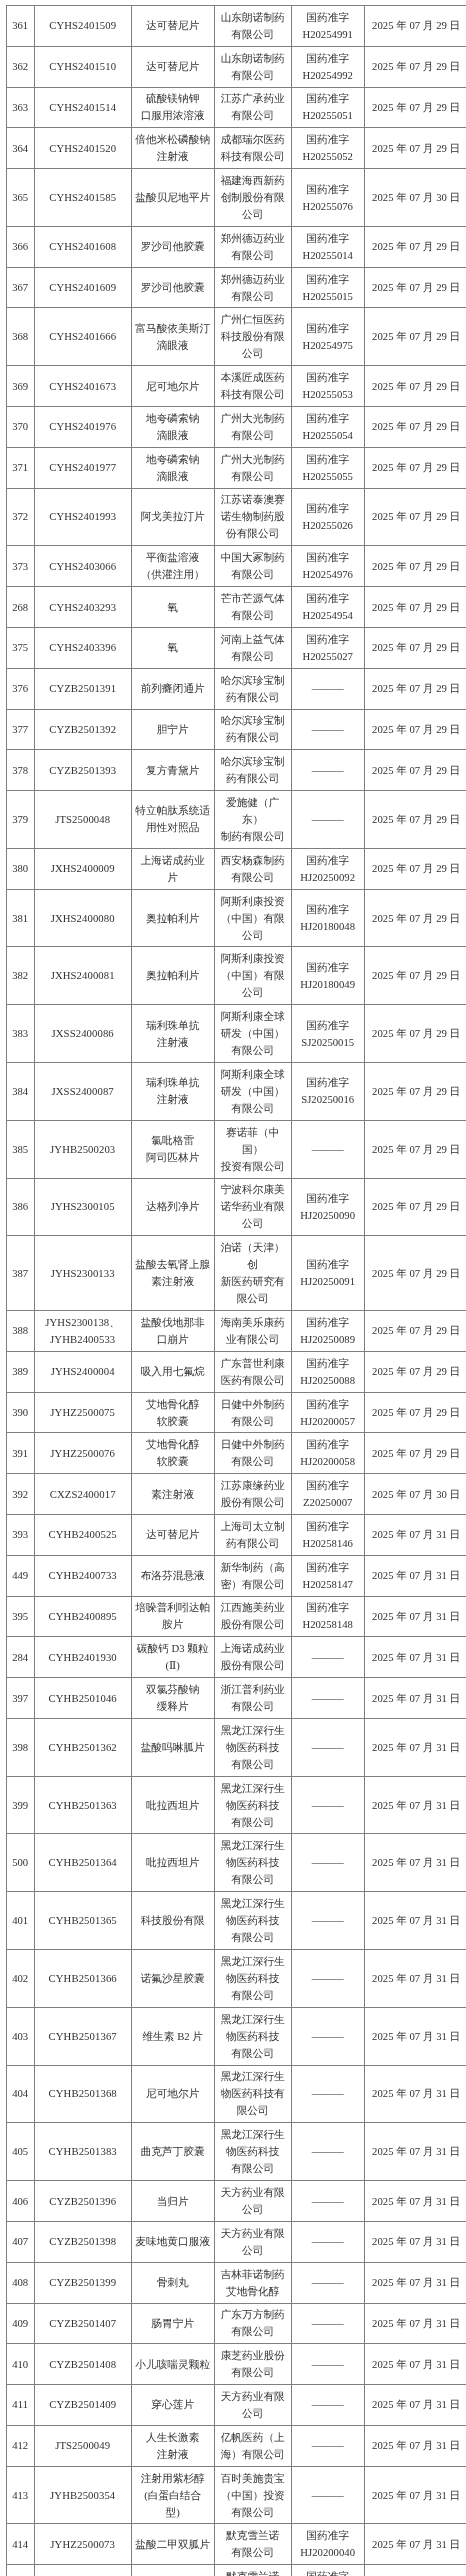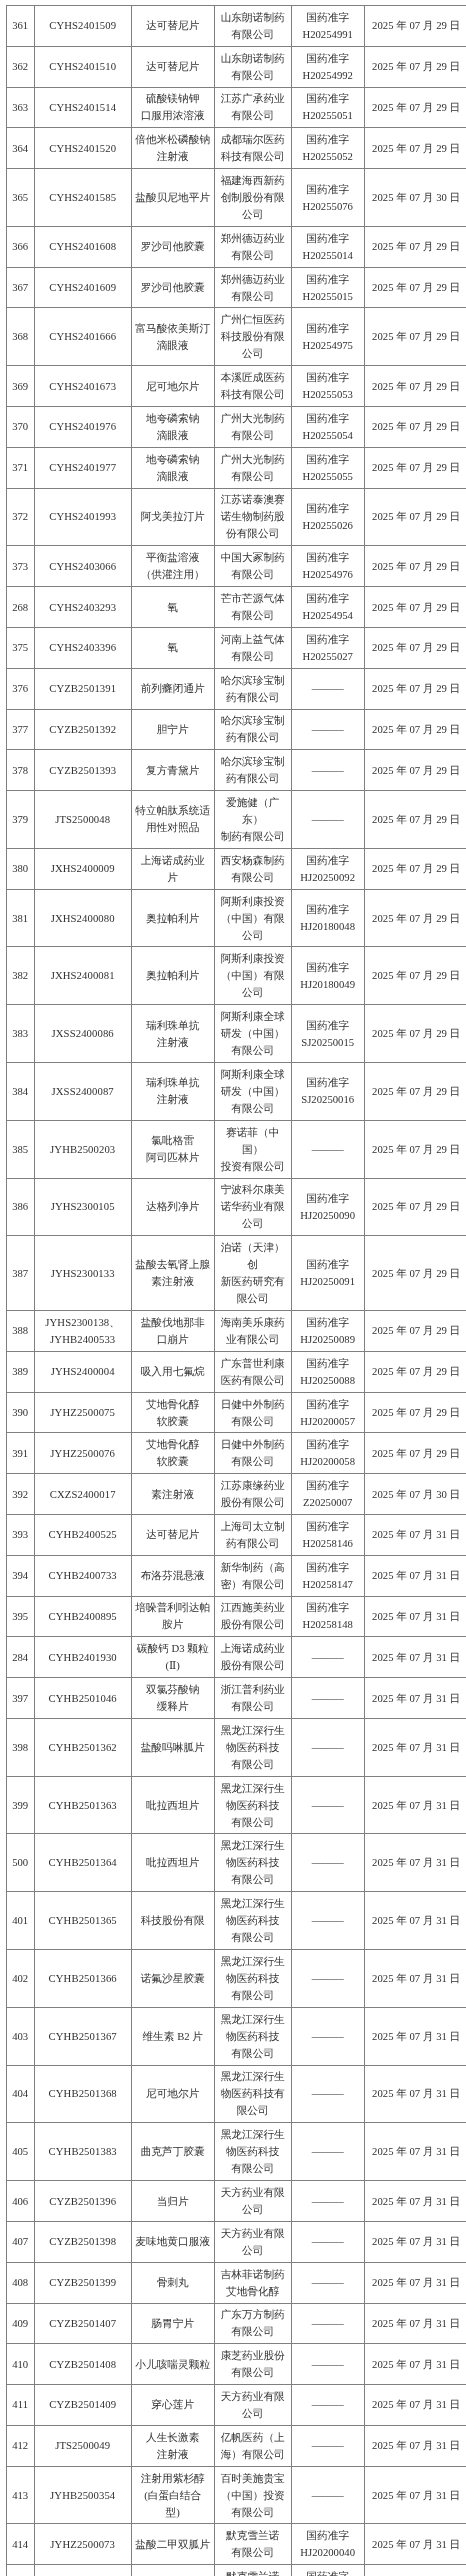--- a/index.html
+++ b/index.html
@@ -391,21 +391,21 @@
     <td class="col-no">393</td>
     <td class="col-accept">CYHB2400525</td>
     <td class="col-drug">达可替尼片</td>
     <td class="col-company">上海司太立制
 药有限公司</td>
     <td class="col-approval">国药准字
 H20258146</td>
     <td class="col-date">2025 年 07 月 31 日</td>
   </tr>
       <tr>
-    <td class="col-no">394</td>
+    <td class="col-no">449</td>
     <td class="col-accept">CYHB2400733</td>
     <td class="col-drug">布洛芬混悬液</td>
     <td class="col-company">新华制药（高
 密）有限公司</td>
     <td class="col-approval">国药准字
 H20258147</td>
     <td class="col-date">2025 年 07 月 31 日</td>
   </tr>
       <tr>
     <td class="col-no">395</td>

